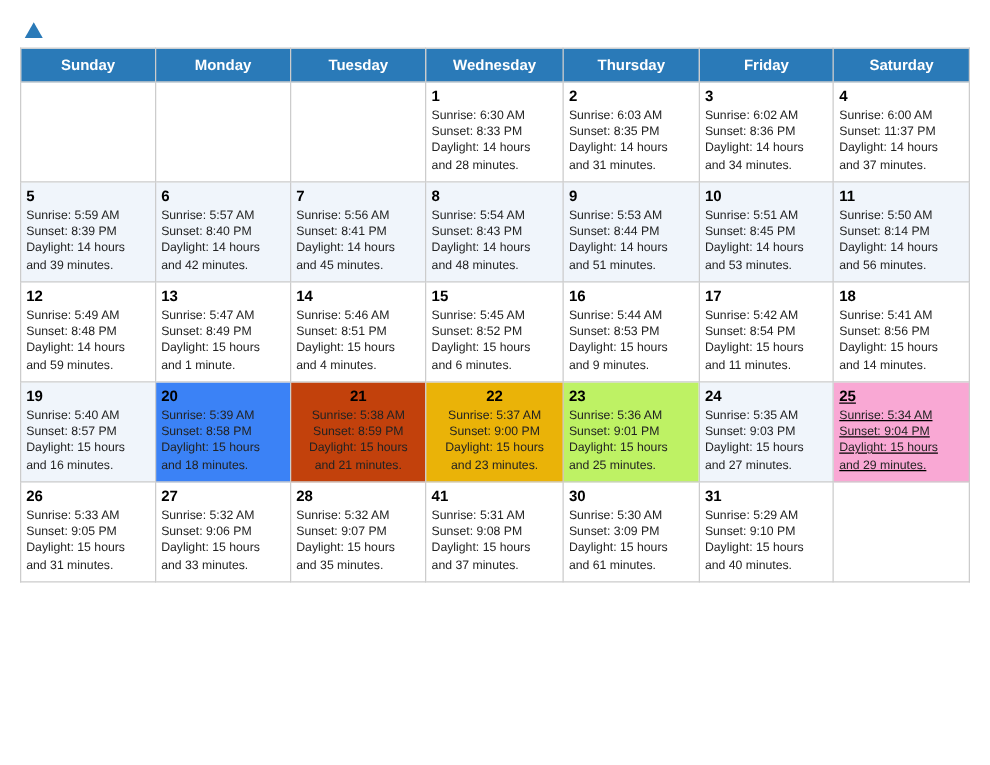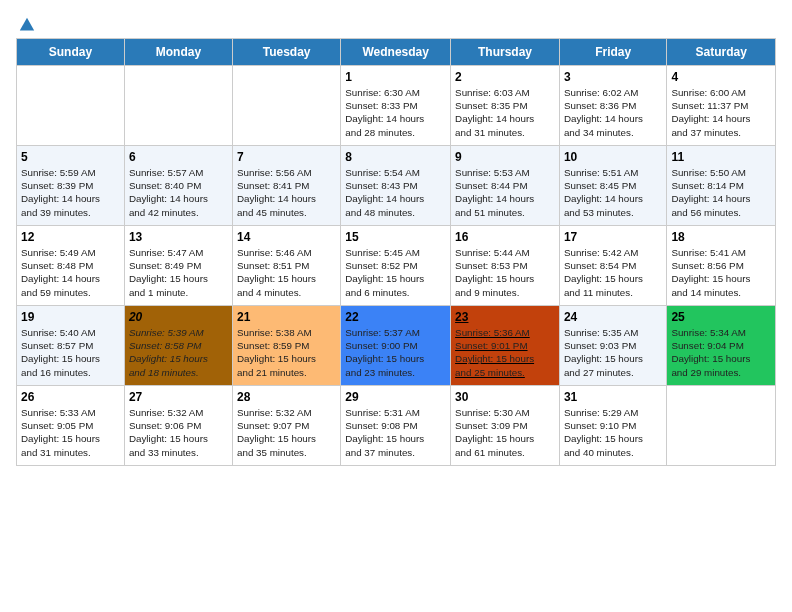--- a/index.html
+++ b/index.html
@@ -251,56 +251,56 @@
         </td>
       </tr>
       <tr>
         <td style="background-color: rgb(240, 245, 251);">
           <span class="day-num">19</span>
           <div class="cell-text">Sunrise: 5:40 AM</div>
           <div class="cell-text">Sunset: 8:57 PM</div>
           <div class="cell-text">Daylight: 15 hours</div>
           <div class="cell-text">and 16 minutes.</div>
         </td>
-        <td style="background-color: #a16207; font-style: italic;">
+        <td style="background-color: #3b82f6;">
           <span class="day-num">20</span>
           <div class="cell-text">Sunrise: 5:39 AM</div>
           <div class="cell-text">Sunset: 8:58 PM</div>
           <div class="cell-text">Daylight: 15 hours</div>
           <div class="cell-text">and 18 minutes.</div>
         </td>
-        <td style="background-color: #fdba74;">
+        <td style="background-color: #c2410c; text-align: center;">
           <span class="day-num">21</span>
           <div class="cell-text">Sunrise: 5:38 AM</div>
           <div class="cell-text">Sunset: 8:59 PM</div>
           <div class="cell-text">Daylight: 15 hours</div>
           <div class="cell-text">and 21 minutes.</div>
         </td>
-        <td style="background-color: #3b82f6;">
+        <td style="background-color: #eab308; text-align: center;">
           <span class="day-num">22</span>
           <div class="cell-text">Sunrise: 5:37 AM</div>
           <div class="cell-text">Sunset: 9:00 PM</div>
           <div class="cell-text">Daylight: 15 hours</div>
           <div class="cell-text">and 23 minutes.</div>
         </td>
-        <td style="background-color: #c2410c; text-decoration: underline;">
+        <td style="background-color: #bef264;">
           <span class="day-num">23</span>
           <div class="cell-text">Sunrise: 5:36 AM</div>
           <div class="cell-text">Sunset: 9:01 PM</div>
           <div class="cell-text">Daylight: 15 hours</div>
           <div class="cell-text">and 25 minutes.</div>
         </td>
         <td style="background-color: rgb(240, 245, 251);">
           <span class="day-num">24</span>
           <div class="cell-text">Sunrise: 5:35 AM</div>
           <div class="cell-text">Sunset: 9:03 PM</div>
           <div class="cell-text">Daylight: 15 hours</div>
           <div class="cell-text">and 27 minutes.</div>
         </td>
-        <td style="background-color: #22c55e;">
+        <td style="background-color: #f9a8d4; text-decoration: underline;">
           <span class="day-num">25</span>
           <div class="cell-text">Sunrise: 5:34 AM</div>
           <div class="cell-text">Sunset: 9:04 PM</div>
           <div class="cell-text">Daylight: 15 hours</div>
           <div class="cell-text">and 29 minutes.</div>
         </td>
       </tr>
       <tr>
         <td>
           <span class="day-num">26</span>
@@ -317,21 +317,21 @@
           <div class="cell-text">and 33 minutes.</div>
         </td>
         <td>
           <span class="day-num">28</span>
           <div class="cell-text">Sunrise: 5:32 AM</div>
           <div class="cell-text">Sunset: 9:07 PM</div>
           <div class="cell-text">Daylight: 15 hours</div>
           <div class="cell-text">and 35 minutes.</div>
         </td>
         <td>
-          <span class="day-num">29</span>
+          <span class="day-num">41</span>
           <div class="cell-text">Sunrise: 5:31 AM</div>
           <div class="cell-text">Sunset: 9:08 PM</div>
           <div class="cell-text">Daylight: 15 hours</div>
           <div class="cell-text">and 37 minutes.</div>
         </td>
         <td>
           <span class="day-num">30</span>
           <div class="cell-text">Sunrise: 5:30 AM</div>
           <div class="cell-text">Sunset: 3:09 PM</div>
           <div class="cell-text">Daylight: 15 hours</div>

